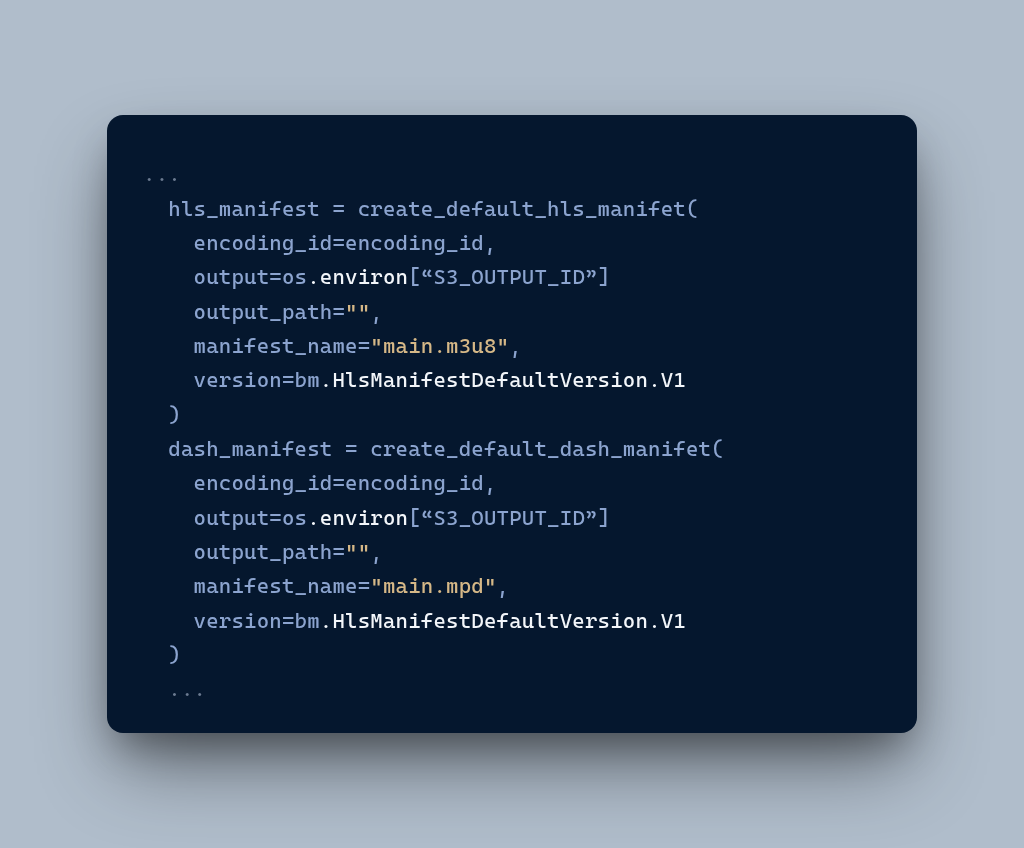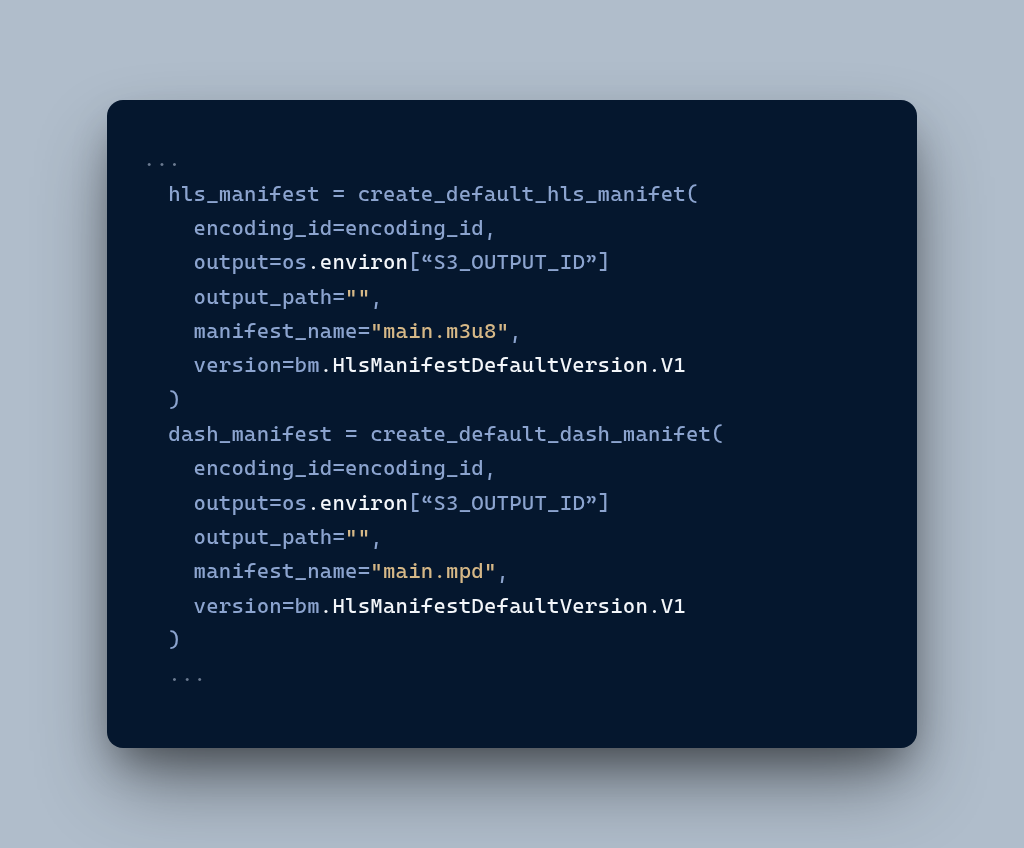--- a/index.html
+++ b/index.html
@@ -9,21 +9,21 @@
       background: #b0bdcb;
       display: flex;
       align-items: center;
       justify-content: center;
       font-family: ui-monospace, 'SF Mono', 'Cascadia Code', 'Roboto Mono', Menlo, Consolas, monospace;
     }
     .code-card {
       width: 810px;
       background: #05172e;
       border-radius: 16px;
-      padding: 42px 36px 56px 36px;
+      padding: 42px 36px 26px 36px;
       box-shadow: 0 40px 80px -10px rgba(0, 0, 0, 0.45), 0 20px 40px -10px rgba(0, 0, 0, 0.35);
     }
     pre {
       font-family: inherit;
       font-size: 21.2px;
       line-height: 1.62;
       white-space: pre;
       letter-spacing: 0.01em;
     }
     .c-dim   { color: #6b7a90; }          

